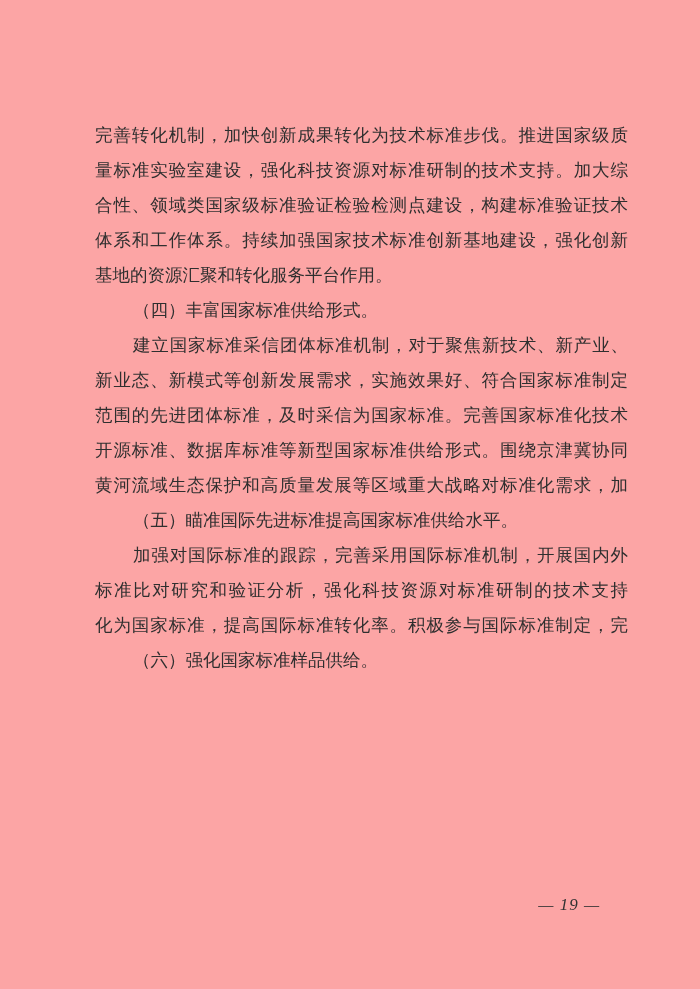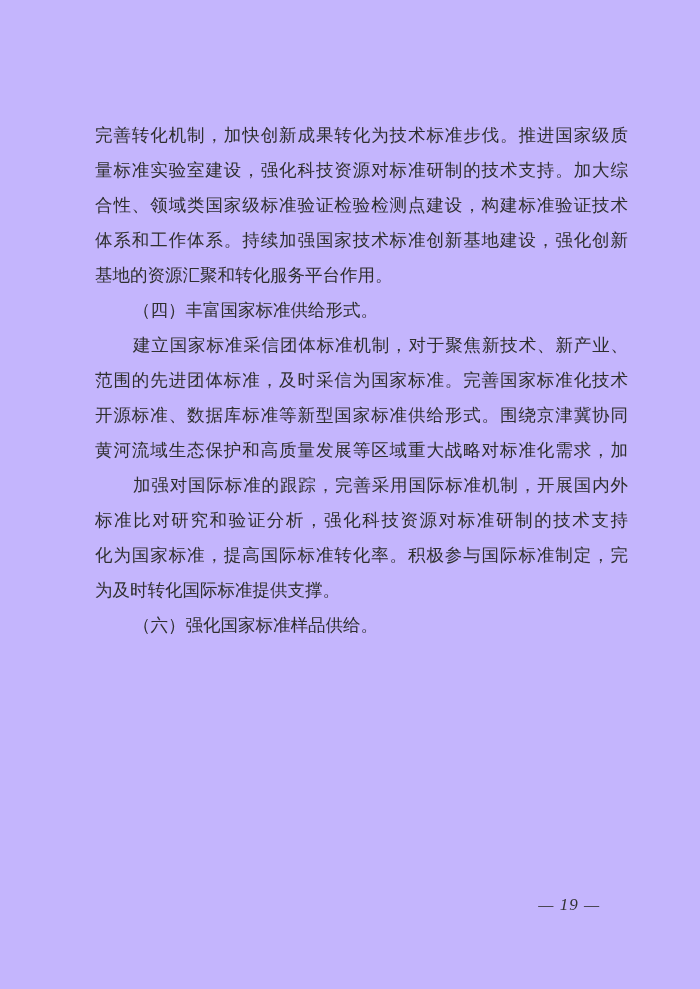--- a/index.html
+++ b/index.html
@@ -4,21 +4,21 @@
 <style>
   html, body {
     margin: 0;
     padding: 0;
     background: #ffffff;
   }
   .page {
     position: relative;
     width: 700px;
     height: 989px;
-    background: #c4b5fd;
+    background: #fca5a5;
     font-family: "Liberation Serif", "DejaVu Serif", serif;
     color: #2f2f2f;
     overflow: hidden;
   }
   .text-block {
     position: absolute;
     left: 95px;
     top: 118px;
     width: 533px;
   }
@@ -54,23 +54,24 @@
 
 <div class="page">
   <div class="text-block">
       <div class="line justify">完善转化机制，加快创新成果转化为技术标准步伐。推进国家级质</div>
       <div class="line justify">量标准实验室建设，强化科技资源对标准研制的技术支持。加大综</div>
       <div class="line justify">合性、领域类国家级标准验证检验检测点建设，构建标准验证技术</div>
       <div class="line justify">体系和工作体系。持续加强国家技术标准创新基地建设，强化创新</div>
       <div class="line">基地的资源汇聚和转化服务平台作用。</div>
       <div class="line indent">（四）丰富国家标准供给形式。</div>
       <div class="line indent justify">建立国家标准采信团体标准机制，对于聚焦新技术、新产业、</div>
+      <div class="line justify">新业态、新模式等创新发展需求，实施效果好、符合国家标准制定</div>
       <div class="line justify">范围的先进团体标准，及时采信为国家标准。完善国家标准化技术</div>
       <div class="line justify">开源标准、数据库标准等新型国家标准供给形式。围绕京津冀协同</div>
       <div class="line justify">黄河流域生态保护和高质量发展等区域重大战略对标准化需求，加</div>
+      <div class="line indent">（五）瞄准国际先进标准提高国家标准供给水平。</div>
       <div class="line indent justify">加强对国际标准的跟踪，完善采用国际标准机制，开展国内外</div>
       <div class="line justify">标准比对研究和验证分析，强化科技资源对标准研制的技术支持</div>
       <div class="line justify">化为国家标准，提高国际标准转化率。积极参与国际标准制定，完</div>
-      <div class="line">为及时转化国际标准提供支撑。</div>
       <div class="line indent">（六）强化国家标准样品供给。</div>
     </div>
   <div class="page-number">— 19 —</div>
 </div>
 
 </body></html>

